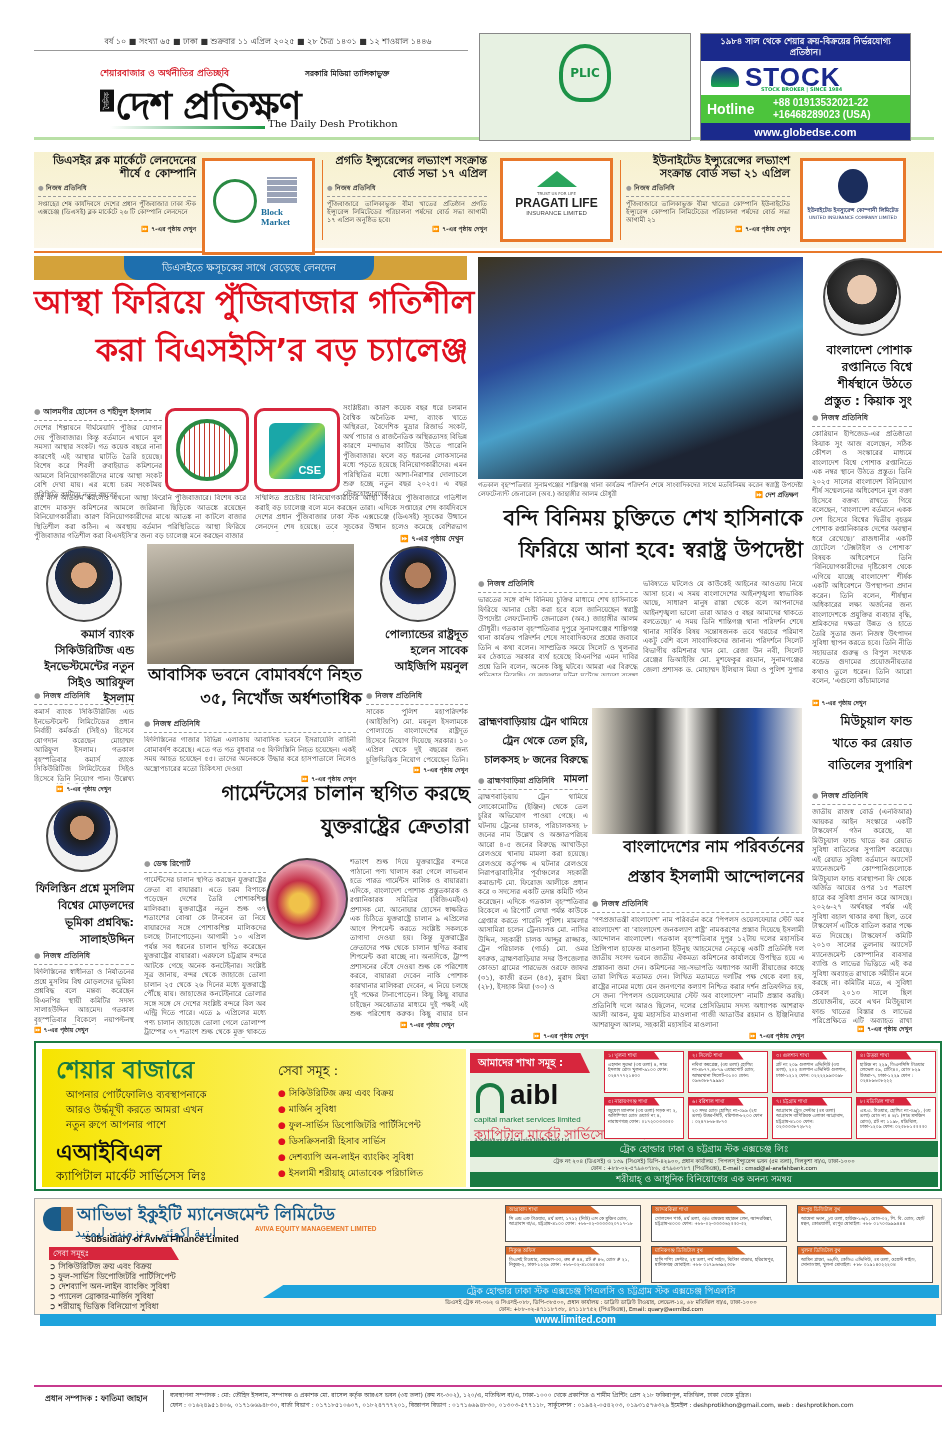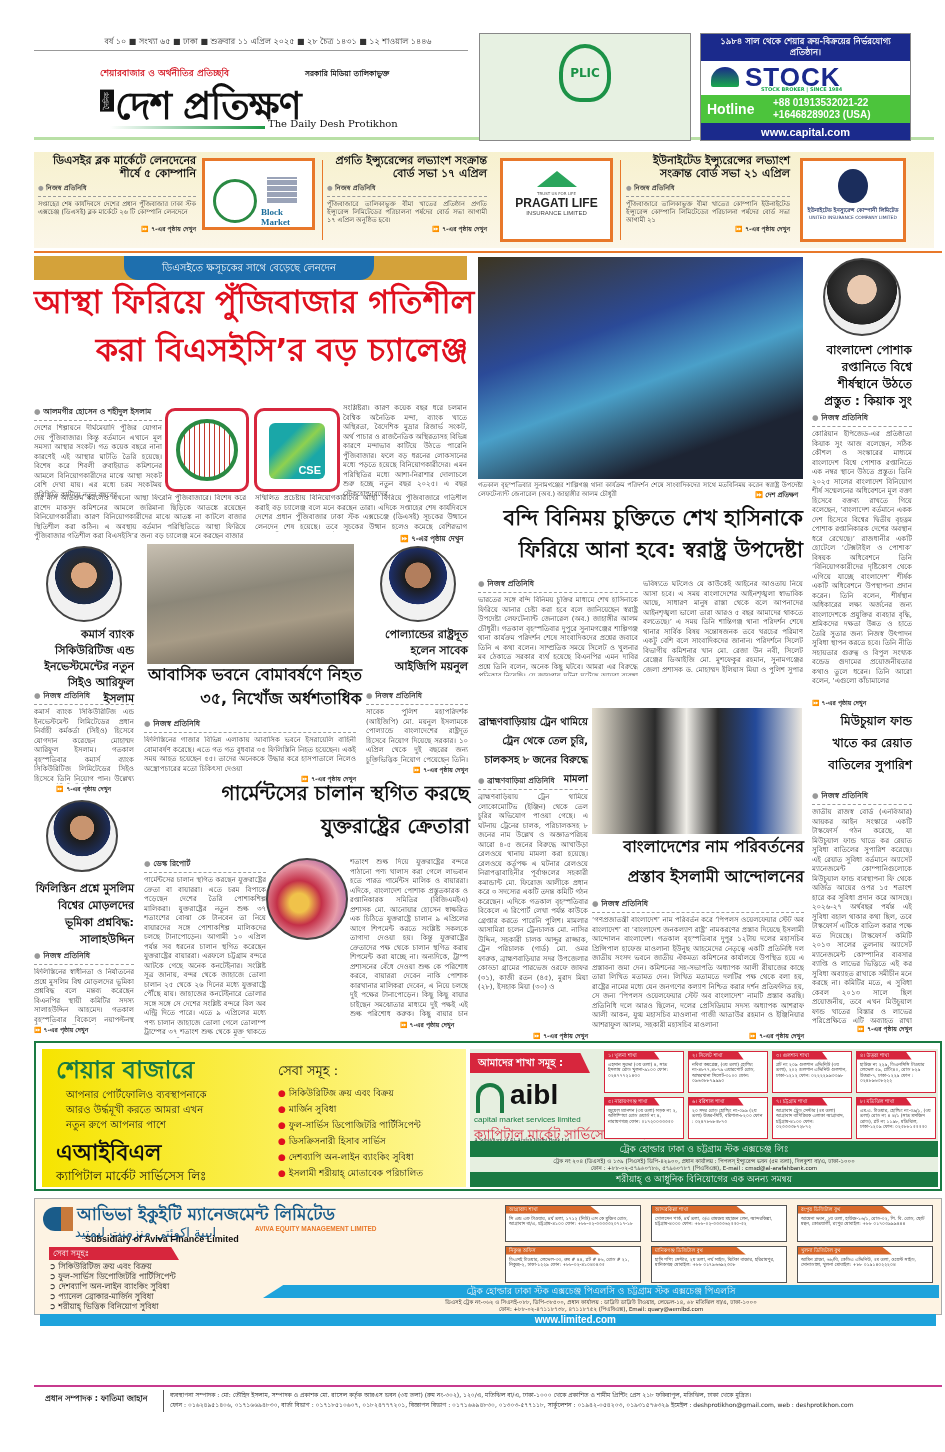--- a/index.html
+++ b/index.html
@@ -38,33 +38,33 @@
   <div style="height:34px;background:#fff;position:relative">
     <span style="position:absolute;left:10px;top:6px;width:28px;height:20px;border-radius:14px 14px 2px 2px;background:linear-gradient(#1b2a8c,#1aa84c)"></span>
     <span style="position:absolute;left:44px;top:1px;font-size:26px;font-weight:bold;color:#1b2a8c;font-family:'Liberation Sans',sans-serif;letter-spacing:1px">STOCK</span>
     <span style="position:absolute;left:60px;top:25px;font-size:5px;color:#1aa84c;font-weight:bold">STOCK BROKER | SINCE 1984</span>
   </div>
   <div style="height:28px;background:#4cc43c;color:#fff;position:relative;font-family:Liberation Sans, sans-serif">
     <span style="position:absolute;left:6px;top:6px;font-size:14px;font-weight:bold">Hotline</span>
     <span style="position:absolute;left:72px;top:2px;font-size:10px;font-weight:bold">+88 01913532021-22</span>
     <span style="position:absolute;left:72px;top:14px;font-size:10px;font-weight:bold">+16468289023 (USA)</span>
   </div>
-  <div style="height:19px;background:#1b2a8c;color:#fff;text-align:center;font-size:11px;font-weight:bold;line-height:19px;font-family:'Liberation Sans',sans-serif">www.capital.com</div>
+  <div style="height:19px;background:#1b2a8c;color:#fff;text-align:center;font-size:11px;font-weight:bold;line-height:19px;font-family:'Liberation Sans',sans-serif">www.globedse.com</div>
 </div>
 
 <div class="abs" style="left:34px;top:152px;width:900px;height:96px;background:linear-gradient(#f7f1cf,#fbf6e8)"></div>
 <div class="abs" style="left:34px;top:251px;width:908px;height:2px;background:#e8782a"></div>
 
 <div class="abs" style="left:38px;top:155px;width:158px">
   <div class="hd" style="font-size:11px">ডিএসইর ব্লক মার্কেটে লেনদেনের শীর্ষে ৫ কোম্পানি</div>
   <div class="byline" style="margin-top:3px;font-size:6.5px">নিজস্ব প্রতিনিধি</div>
   <div class="txt" style="font-size:6.5px;line-height:8px;height:24px">সপ্তাহের শেষ কার্যদিবসে দেশের প্রধান পুঁজিবাজার ঢাকা স্টক এক্সচেঞ্জ (ডিএসই) ব্লক মার্কেটে ২৬ টি কোম্পানি লেনদেনে</div>
   <div class="more" style="text-align:right;font-size:6px">৭-এর পৃষ্ঠায় দেখুন</div>
 </div>
-<div class="abs orangebox" style="left:202px;top:158px;width:113px;height:72px">
+<div class="abs orangebox" style="left:202px;top:158px;width:113px;height:97px">
   <div style="position:absolute;left:8px;top:18px;width:44px;height:44px;border-radius:50%;border:3px solid #2a8a43"></div>
   <div style="position:absolute;left:62px;top:16px;width:30px;height:26px;background:repeating-linear-gradient(0deg,#9aa3b8 0 5px,#fff 5px 6px)"></div>
   <div style="position:absolute;left:56px;top:46px;font-size:9px;color:#1b6d9a;font-weight:bold;font-family:'Liberation Serif',serif">Block Market</div>
 </div>
 <div class="abs" style="left:322px;top:160px;height:80px;border-left:1px solid #e8782a"></div>
 <div class="abs" style="left:327px;top:155px;width:160px">
   <div class="hd" style="font-size:11px">প্রগতি ইন্স্যুরেন্সের লভ্যাংশ সংক্রান্ত বোর্ড সভা ১৭ এপ্রিল</div>
   <div class="byline" style="margin-top:3px;font-size:6.5px">নিজস্ব প্রতিনিধি</div>
   <div class="txt" style="font-size:6.5px;line-height:8px;height:24px">পুঁজিবাজারে তালিকাভুক্ত বীমা খাতের প্রতিষ্ঠান প্রগতি ইন্স্যুরেন্স লিমিটেডের পরিচালনা পর্ষদের বোর্ড সভা আগামী ১৭ এপ্রিল অনুষ্ঠিত হবে।</div>
   <div class="more" style="text-align:right;font-size:6px">৭-এর পৃষ্ঠায় দেখুন</div>

